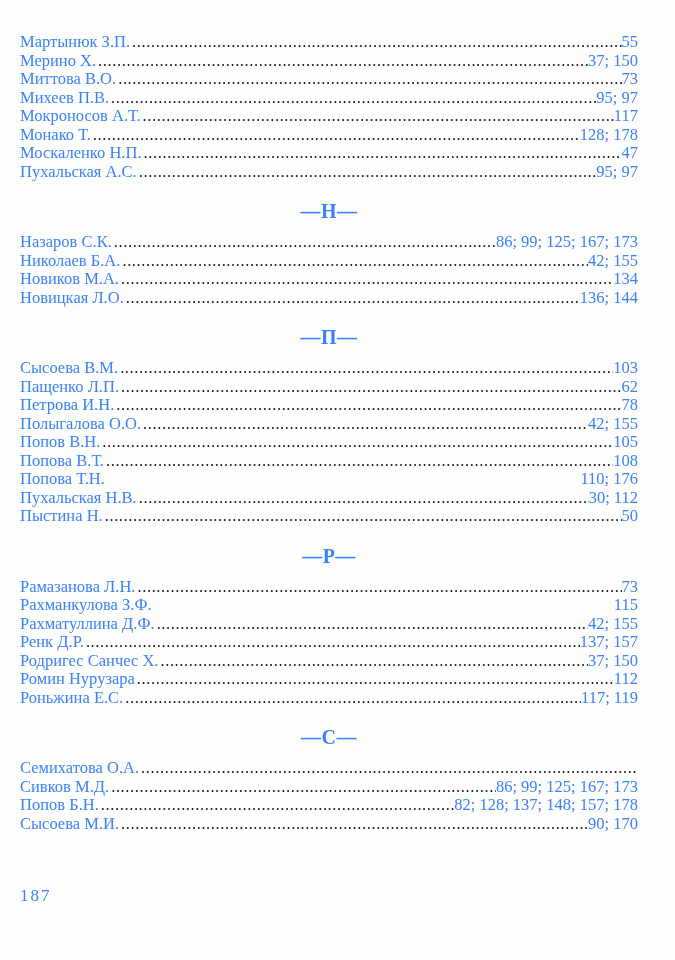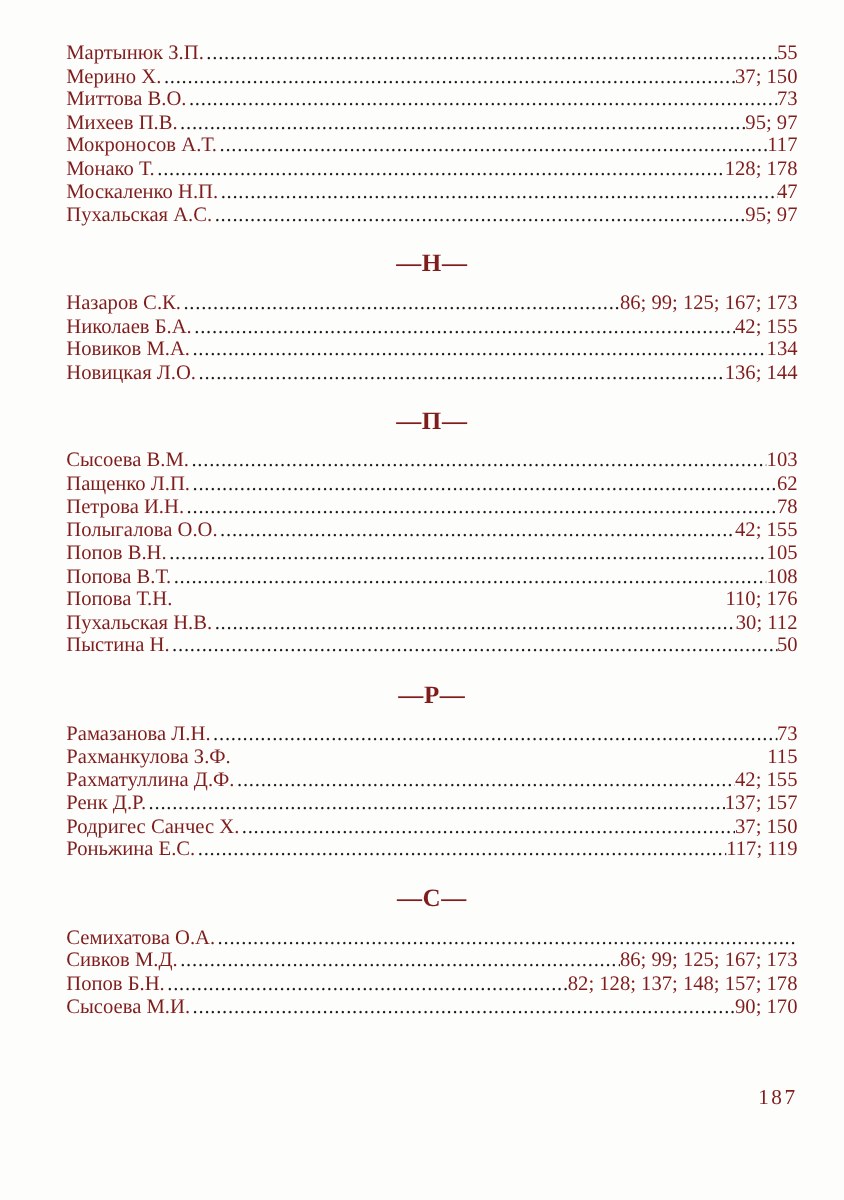--- a/index.html
+++ b/index.html
@@ -6,23 +6,23 @@
     margin: 0;
     padding: 0;
     background: #fdfdfc;
   }
   .page {
     position: relative;
     box-sizing: border-box;
     width: 675px;
     height: 960px;
     background: #fdfdfc;
-    padding: 33px 37px 0 53px;
+    padding: 33px 37px 0 20px;
     font-family: "Liberation Serif", serif;
-    color: #7f1d1d;
+    color: #3b82f6;
     overflow: hidden;
   }
   .index-section { margin: 0; }
   .entry {
     display: flex;
     align-items: baseline;
     line-height: 18.5px;
     font-size: 16.5px;
     white-space: nowrap;
   }
@@ -42,21 +42,21 @@
   .entry .pages { white-space: nowrap; }
   .section-heading {
     text-align: center;
     font-weight: bold;
     font-size: 20px;
     line-height: 22px;
     margin: 19px 0 11px 0;
     letter-spacing: 0.5px;
   }
   .page-number {
-    text-align: right;
+    text-align: left;
     font-size: 17px;
     letter-spacing: 2px;
     margin-top: 53px;
   }
 </style>
 </head>
 <body>
 
 <div class="page">
 
@@ -197,20 +197,25 @@
         <span class="name">Ренк Д.Р.</span>
         <span class="leader"></span>
         <span class="pages">137; 157</span>
       </div>
     <div class="entry">
         <span class="name">Родригес Санчес Х.</span>
         <span class="leader"></span>
         <span class="pages">37; 150</span>
       </div>
     <div class="entry">
+        <span class="name">Ромин Нурузара</span>
+        <span class="leader"></span>
+        <span class="pages">112</span>
+      </div>
+    <div class="entry">
         <span class="name">Роньжина Е.С.</span>
         <span class="leader"></span>
         <span class="pages">117; 119</span>
       </div>
   </div>
 
   <div class="index-section">
     <div class="section-heading">—С—</div>
     <div class="entry">
         <span class="name">Семихатова О.А.</span>

